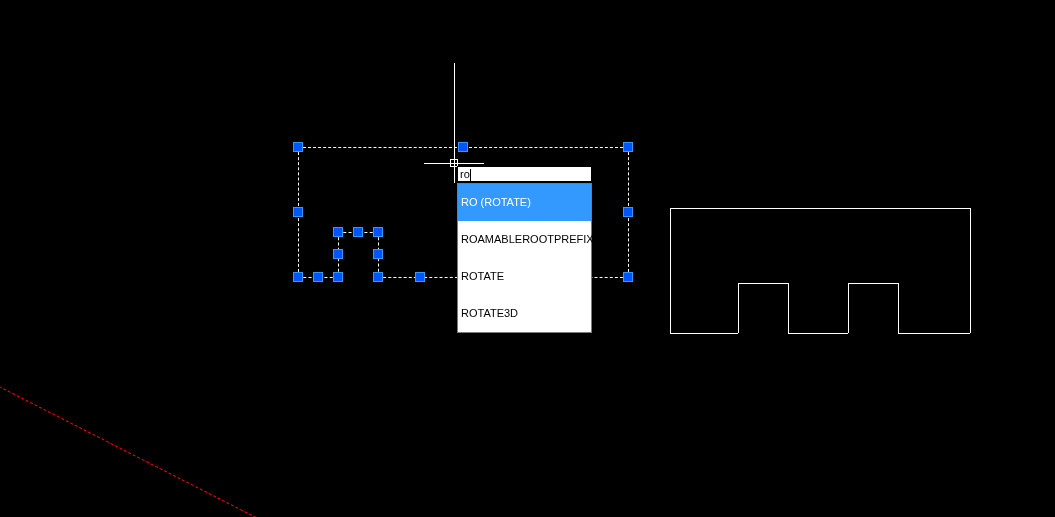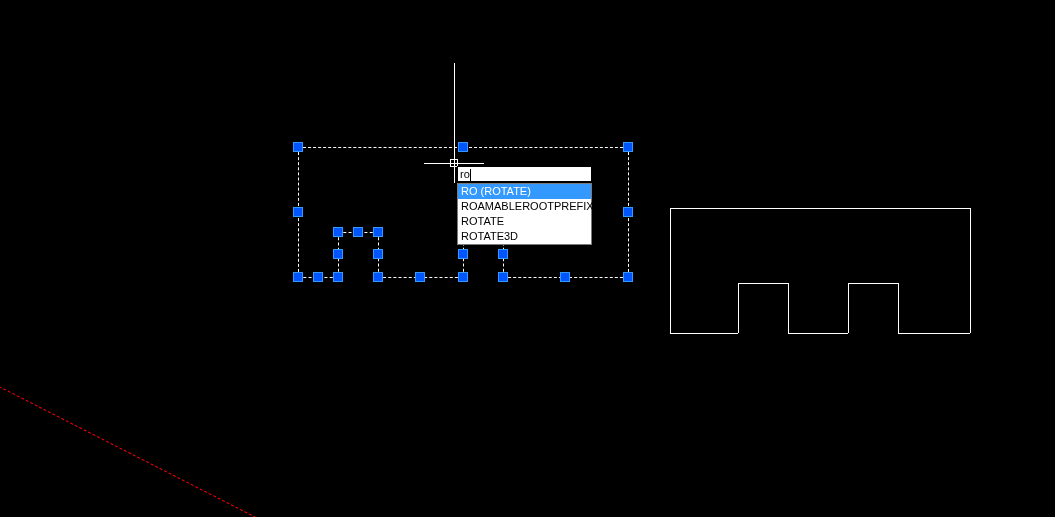--- a/index.html
+++ b/index.html
@@ -123,21 +123,21 @@
       position: absolute;
       left: 457px;
       top: 183px;
       width: 135px;
       background: #ffffff;
       border: 1px solid #7a7a7a;
       font-size: 11px;
       color: #000000;
     }
     .autocomplete .item {
-      padding: 1px 3px;
+      padding: 12px 3px;
       white-space: nowrap;
       line-height: 13px;
       cursor: default;
     }
     .autocomplete .item.highlight {
       background: #3399ff;
       color: #ffffff;
     }
   </style>
 </head>

